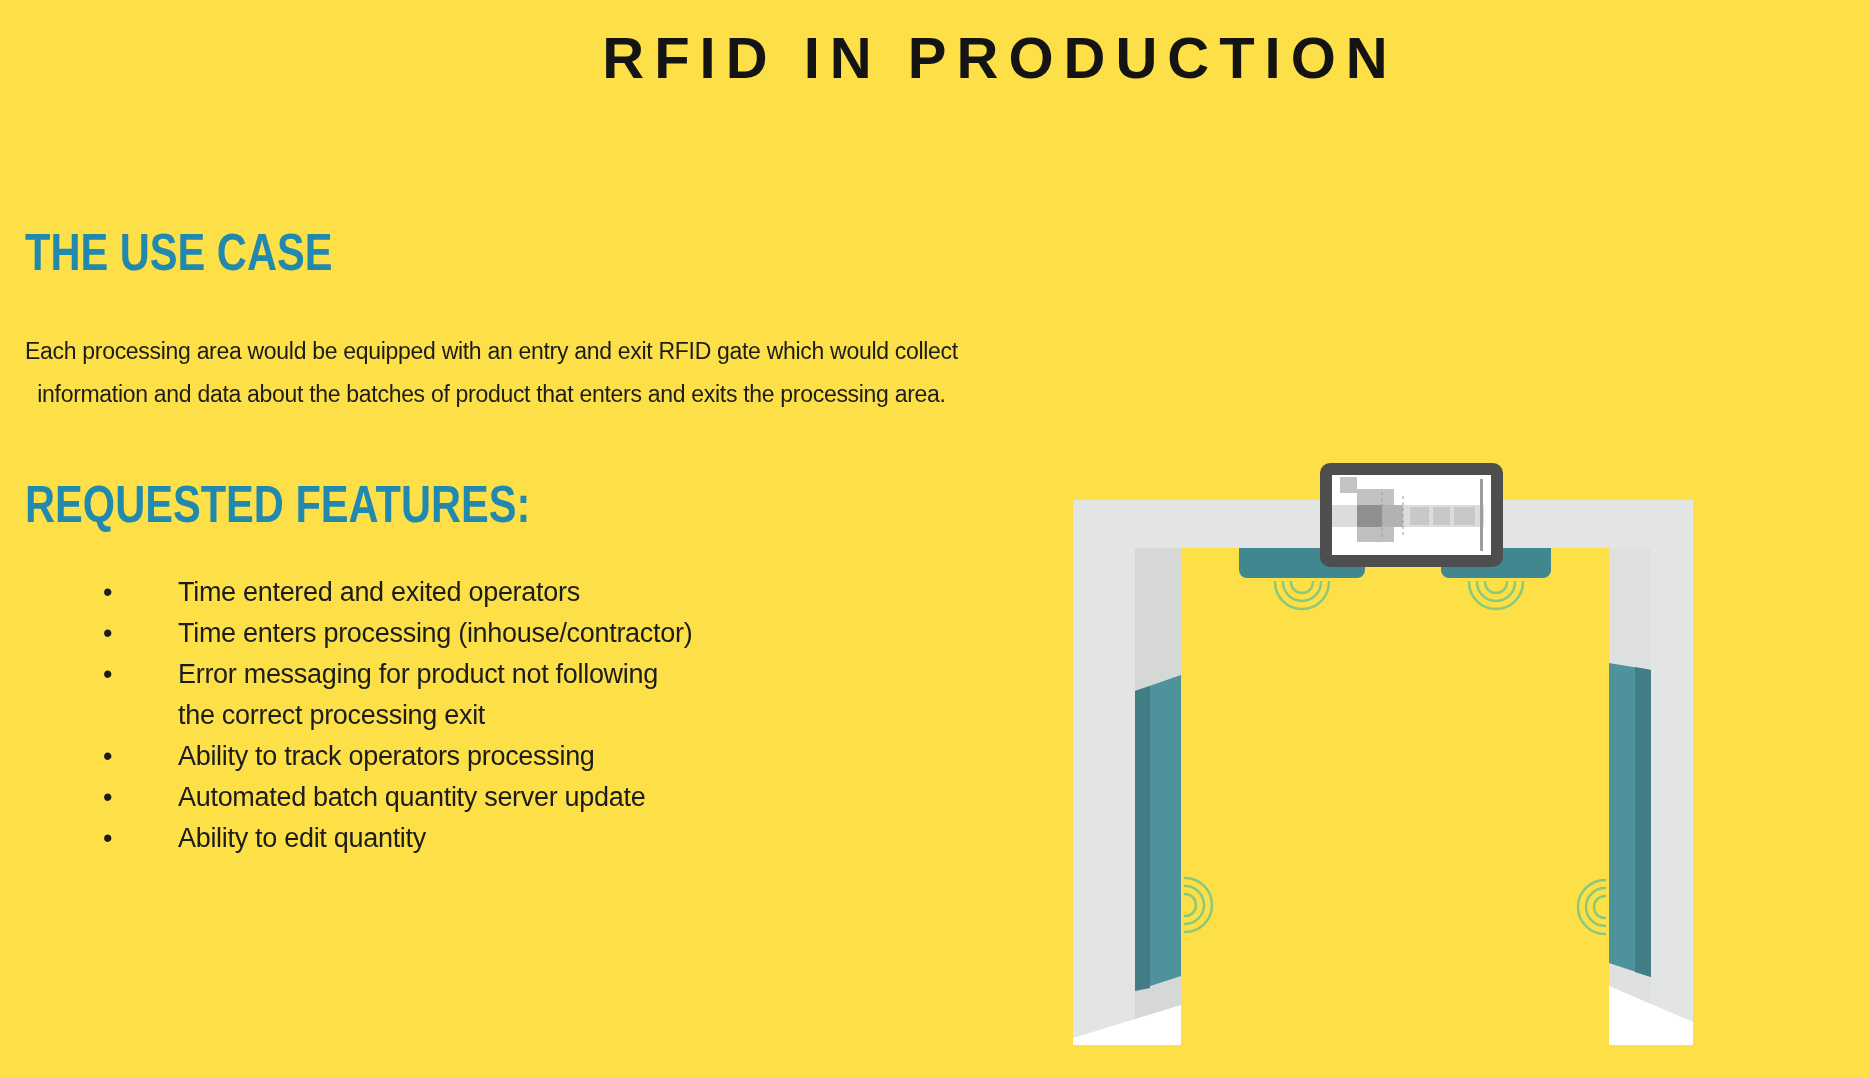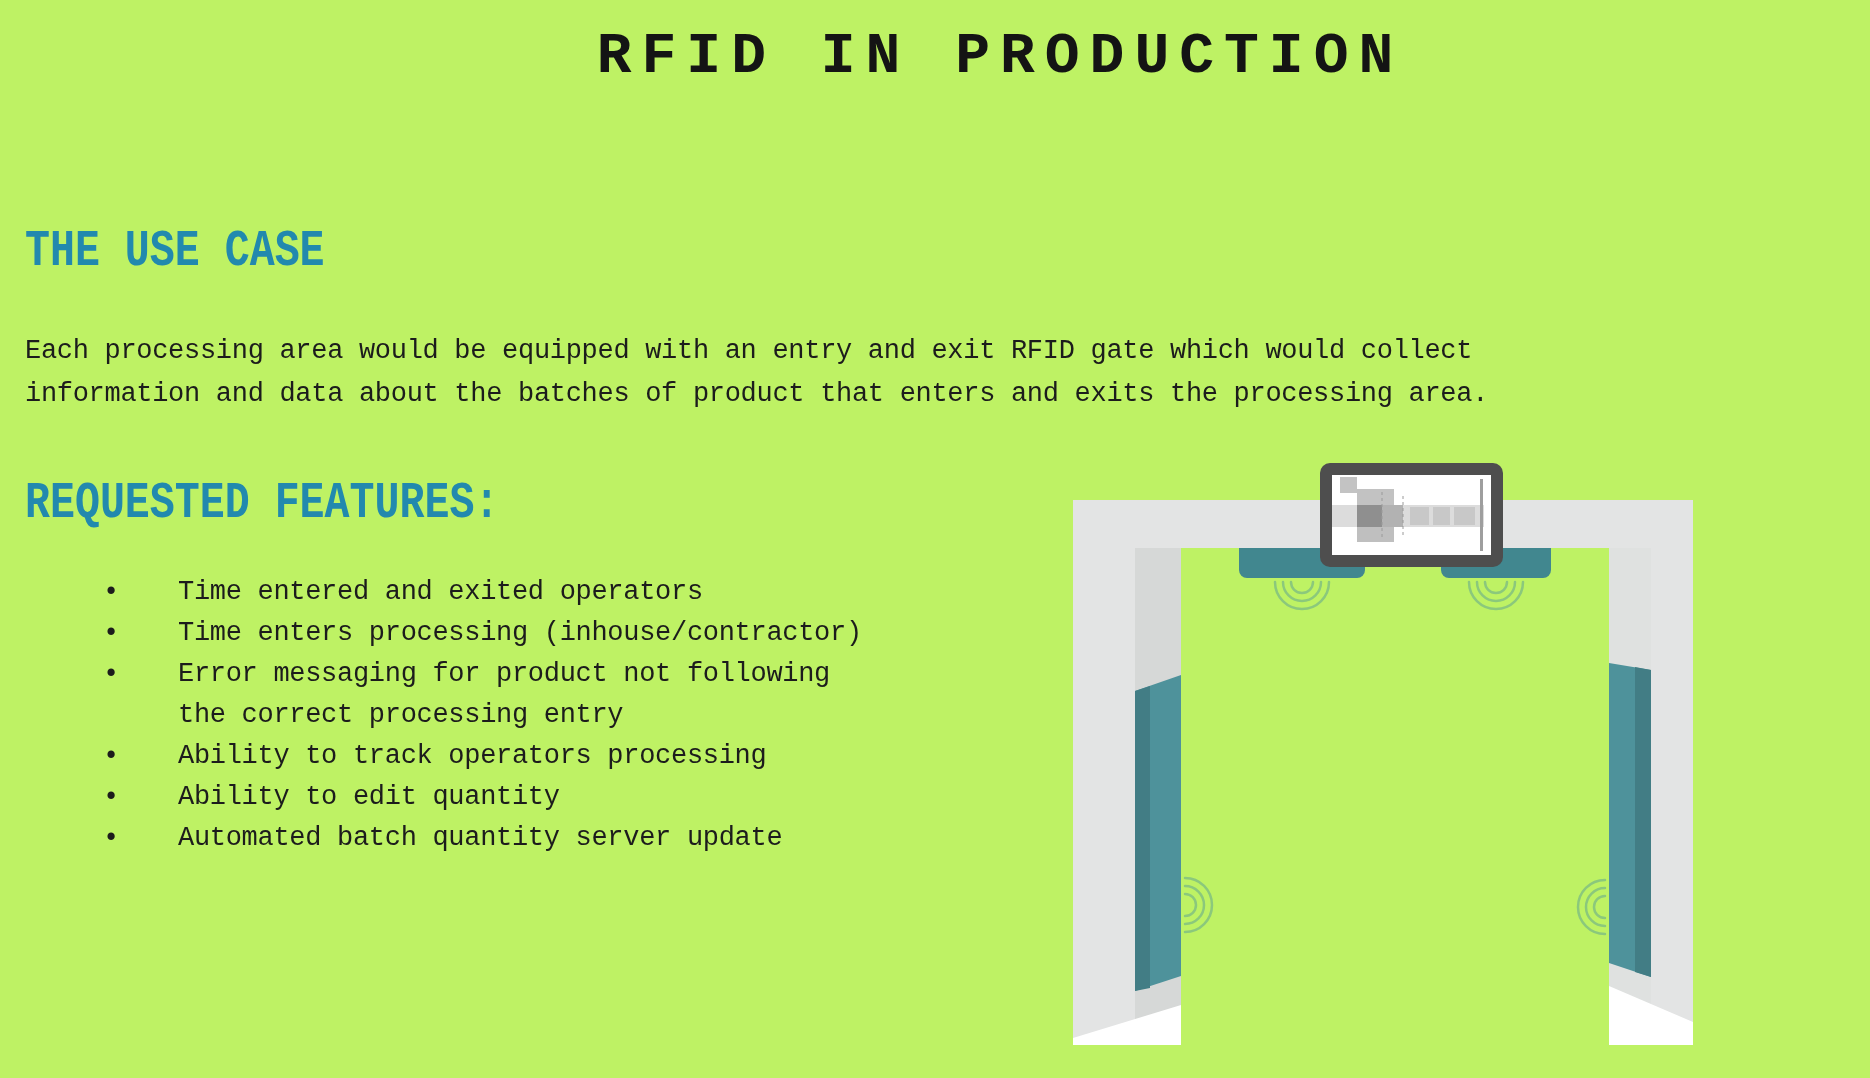--- a/index.html
+++ b/index.html
@@ -1,42 +1,42 @@
 <!DOCTYPE html>
 <html><head>
 <meta charset="utf-8">
 <style>
   html,body{margin:0;padding:0;background:#ffffff;}
   .page{
     position:relative;
     width:1870px;height:1078px;
-    background:#bef264;
+    background:#fde047;
     overflow:hidden;
-    font-family:Liberation Mono, monospace;
+    font-family:Liberation Sans, sans-serif;
     -webkit-font-smoothing:antialiased;
   }
   .title{
     position:absolute;top:24px;left:0;width:100%;
     box-sizing:border-box;padding-left:130px;
     margin:0;text-align:center;
     font-size:58px;font-weight:bold;letter-spacing:10px;
     color:#141414;white-space:nowrap;
   }
   .section-heading{
     position:absolute;left:25px;margin:0;
     font-size:52px;font-weight:bold;line-height:1;
     color:#2289ae;white-space:nowrap;
     transform:scaleX(0.8);transform-origin:0 50%;
   }
   .heading-usecase{top:226px;}
   .heading-features{top:478px;}
   .body-text{
     position:absolute;left:25px;top:330px;margin:0;
-    font-size:27px;line-height:43px;letter-spacing:-0.3px;
-    color:#1c1c1c;white-space:pre-line;
+    font-size:23px;line-height:43px;letter-spacing:-0.3px;
+    color:#1c1c1c;white-space:pre-line;text-align:center;
   }
   .features-list{
     position:absolute;left:25px;top:572px;margin:0;padding:0;
     list-style:none;
   }
   .features-list li{
     position:relative;
     padding-left:153px;
     font-size:27px;line-height:41px;letter-spacing:-0.3px;
     color:#1c1c1c;white-space:pre-line;
@@ -64,24 +64,24 @@
     <p class="body-text">Each processing area would be equipped with an entry and exit RFID gate which would collect
 information and data about the batches of product that enters and exits the processing area.</p>
   </section>
 
   <section>
     <h2 class="section-heading heading-features">REQUESTED FEATURES:</h2>
     <ul class="features-list">
       <li>Time entered and exited operators</li>
       <li>Time enters processing (inhouse/contractor)</li>
       <li>Error messaging for product not following
-the correct processing entry</li>
+the correct processing exit</li>
       <li>Ability to track operators processing</li>
+      <li>Automated batch quantity server update</li>
       <li>Ability to edit quantity</li>
-      <li>Automated batch quantity server update</li>
     </ul>
   </section>
 
   <div class="illustration">
     <svg viewBox="0 0 620 585" xmlns="http://www.w3.org/2000/svg">
 
       <rect x="166" y="80" width="126" height="38" rx="8" fill="#41878f"></rect>
       <rect x="368" y="80" width="110" height="38" rx="8" fill="#41878f"></rect>
 
       <g>

